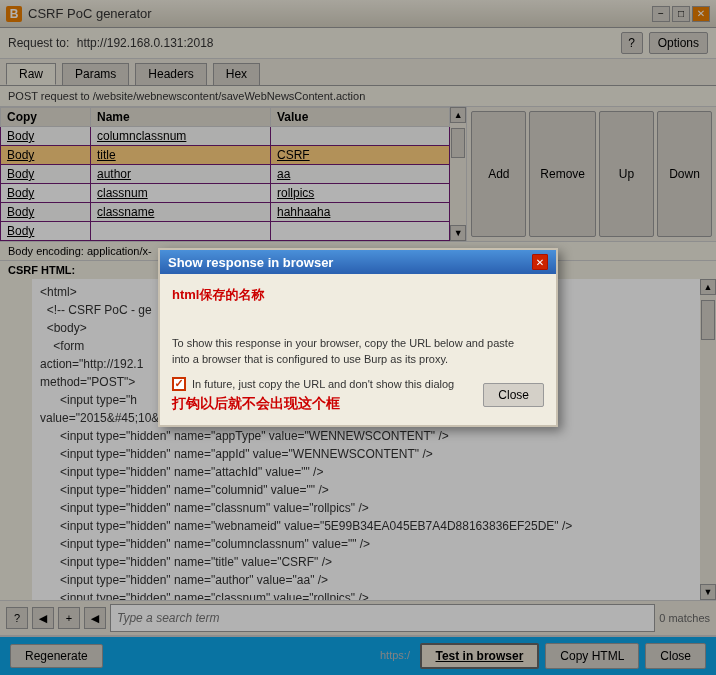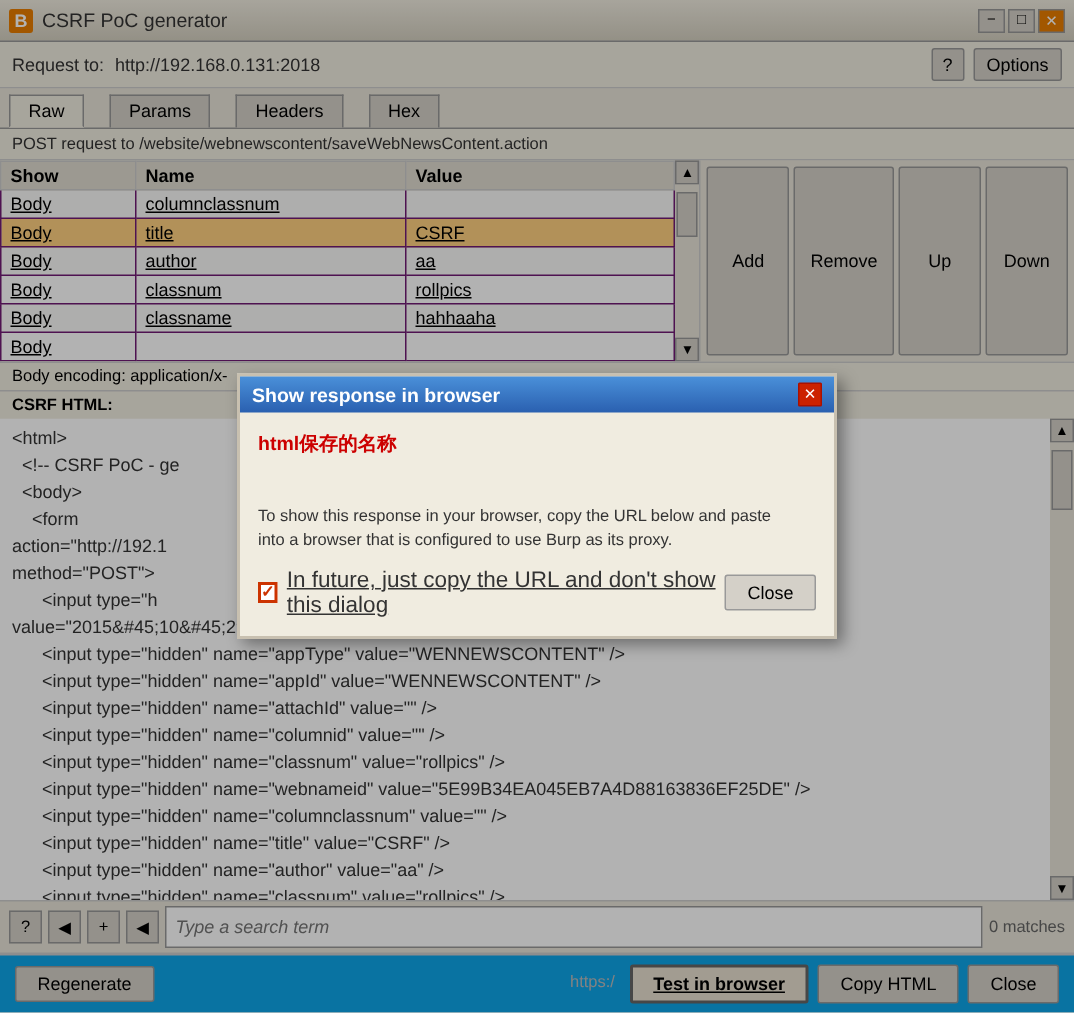--- a/index.html
+++ b/index.html
@@ -23,21 +23,21 @@
     .main-window { background: #f0ece0; height: calc(675px - 28px); display: flex; flex-direction: column; }
 
     
     .top-toolbar { padding: 4px 8px; display: flex; align-items: center; justify-content: space-between; border-bottom: 1px solid #ccc; }
     .request-to { color: #333; }
     .toolbar-right { display: flex; gap: 6px; }
     .help-btn { width: 22px; height: 22px; background: #d4d0c8; border: 1px solid #999; cursor: pointer; display: flex; align-items: center; justify-content: center; font-size: 12px; border-radius: 2px; }
     .options-btn { background: #d4d0c8; border: 1px solid #999; padding: 2px 8px; cursor: pointer; border-radius: 2px; }
 
     
-    .tabs { display: flex; gap: 15px; padding: 4px 6px 0; border-bottom: 1px solid #999; background: #e8e4d8; }
+    .tabs { display: flex; gap: 4px; padding: 4px 6px 0; border-bottom: 1px solid #999; background: #e8e4d8; }
     .tab { padding: 3px 12px; border: 1px solid #999; border-bottom: none; background: #d4d0c8; cursor: pointer; margin-right: 2px; }
     .tab.active { background: #f0ece0; border-bottom: 1px solid #f0ece0; }
 
     
     .request-path { padding: 4px 8px; color: #333; font-size: 11px; border-bottom: 1px solid #ccc; }
 
     
     .table-container { display: flex; flex: 0 0 auto; }
     .table-area { flex: 1; overflow: hidden; }
     .param-table { width: 100%; border-collapse: collapse; }
@@ -53,21 +53,21 @@
     
     .table-actions { display: flex; gap: 3px; padding: 4px; background: #e8e4d8; border-left: 1px solid #ccc; }
     .action-btn { padding: 3px 10px; background: #d4d0c8; border: 1px solid #999; cursor: pointer; min-width: 55px; text-align: center; border-radius: 2px; }
 
     
     .body-encoding { padding: 3px 8px; font-size: 11px; border-top: 1px solid #ccc; border-bottom: 1px solid #ccc; background: #f0ece0; }
 
     
     .csrf-section { flex: 1; display: flex; flex-direction: column; overflow: hidden; }
     .csrf-label { padding: 3px 8px; font-size: 11px; font-weight: bold; }
-    .csrf-content { flex: 1; display: flex; overflow: hidden; }
+    .csrf-content { flex: 1; display: flex; overflow: hidden; margin-left: 32px; }
     .code-area { flex: 1; background: white; overflow: hidden; padding: 4px 8px; font-family: monospace; font-size: 11px; color: #333; line-height: 1.5; }
     .code-line { white-space: pre; }
 
     
     .search-bar { display: flex; align-items: center; gap: 4px; padding: 3px 6px; background: #e8e4d8; border-top: 1px solid #ccc; border-bottom: 1px solid #ccc; }
     .search-nav-btn { width: 22px; height: 22px; background: #d4d0c8; border: 1px solid #999; cursor: pointer; display: flex; align-items: center; justify-content: center; font-size: 11px; }
     .search-input { flex: 1; height: 28px; border: 1px solid #999; padding: 2px 6px; background: white; font-style: italic; }
     .matches-label { color: #666; font-size: 11px; }
 
     
@@ -87,21 +87,21 @@
     .modal-body { padding: 12px; }
     .modal-annotation { color: #cc0000; font-weight: bold; font-size: 13px; margin-bottom: 4px; }
     .modal-desc { color: #333; font-size: 11px; line-height: 1.4; margin-bottom: 10px; margin-top: 32px; }
     .modal-url-row { display: flex; align-items: center; gap: 8px; margin-bottom: 10px; }
     .modal-url-input { flex: 1; height: 26px; border: 2px solid #cc3300; padding: 2px 6px; background: white; font-size: 11px; }
     .modal-copy-btn { padding: 4px 16px; background: #d4d0c8; border: 2px solid #cc3300; cursor: pointer; border-radius: 2px; font-weight: bold; }
     .modal-footer { display: flex; align-items: center; justify-content: space-between; }
     .modal-checkbox-row { display: flex; align-items: center; gap: 6px; }
     .modal-checkbox { width: 14px; height: 14px; border: 2px solid #cc3300; background: white; display: flex; align-items: center; justify-content: center; cursor: pointer; }
     .modal-checkbox-check { color: #cc3300; font-size: 11px; font-weight: bold; }
-    .modal-checkbox-label { font-size: 15px; color: #333; text-decoration: underline; }
+    .modal-checkbox-label { font-size: 11px; color: #333; }
     .modal-close-main { padding: 4px 14px; background: #d4d0c8; border: 1px solid #999; cursor: pointer; border-radius: 2px; }
     .modal-annotation2 { color: #cc0000; font-weight: bold; font-size: 14px; margin-top: 4px; }
   </style>
 </head>
 <body>
 
 <div class="title-bar">
   <div class="title-bar-left">
     <div class="title-bar-icon">
       <span>B</span>
@@ -135,21 +135,21 @@
     <div class="tab"><span>Hex</span></div>
   </div>
 
   <div class="request-path">POST request to /website/webnewscontent/saveWebNewsContent.action</div>
 
   <div class="table-container" style="max-height:155px;">
     <div class="table-area">
       <table class="param-table">
         <thead>
           <tr>
-            <th style="width:90px;">Show</th>
+            <th style="width:90px;">Copy</th>
             <th style="width:180px;">Name</th>
             <th>Value</th>
           </tr>
         </thead>
         <tbody id="table-body">
         <tr>
               <td>Body</td>
               <td>columnclassnum</td>
               <td></td>
             </tr>
@@ -271,18 +271,19 @@
 
 
       <div class="modal-footer">
         <div style="flex:1;">
           <div class="modal-checkbox-row">
             <div class="modal-checkbox">
               <span class="modal-checkbox-check">✓</span>
             </div>
             <span class="modal-checkbox-label">In future, just copy the URL and don't show this dialog</span>
           </div>
+          <div class="modal-annotation2">打钩以后就不会出现这个框</div>
         </div>
         <button class="modal-close-main">Close</button>
       </div>
     </div>
   </div>
 </div>
 
 </body></html>

